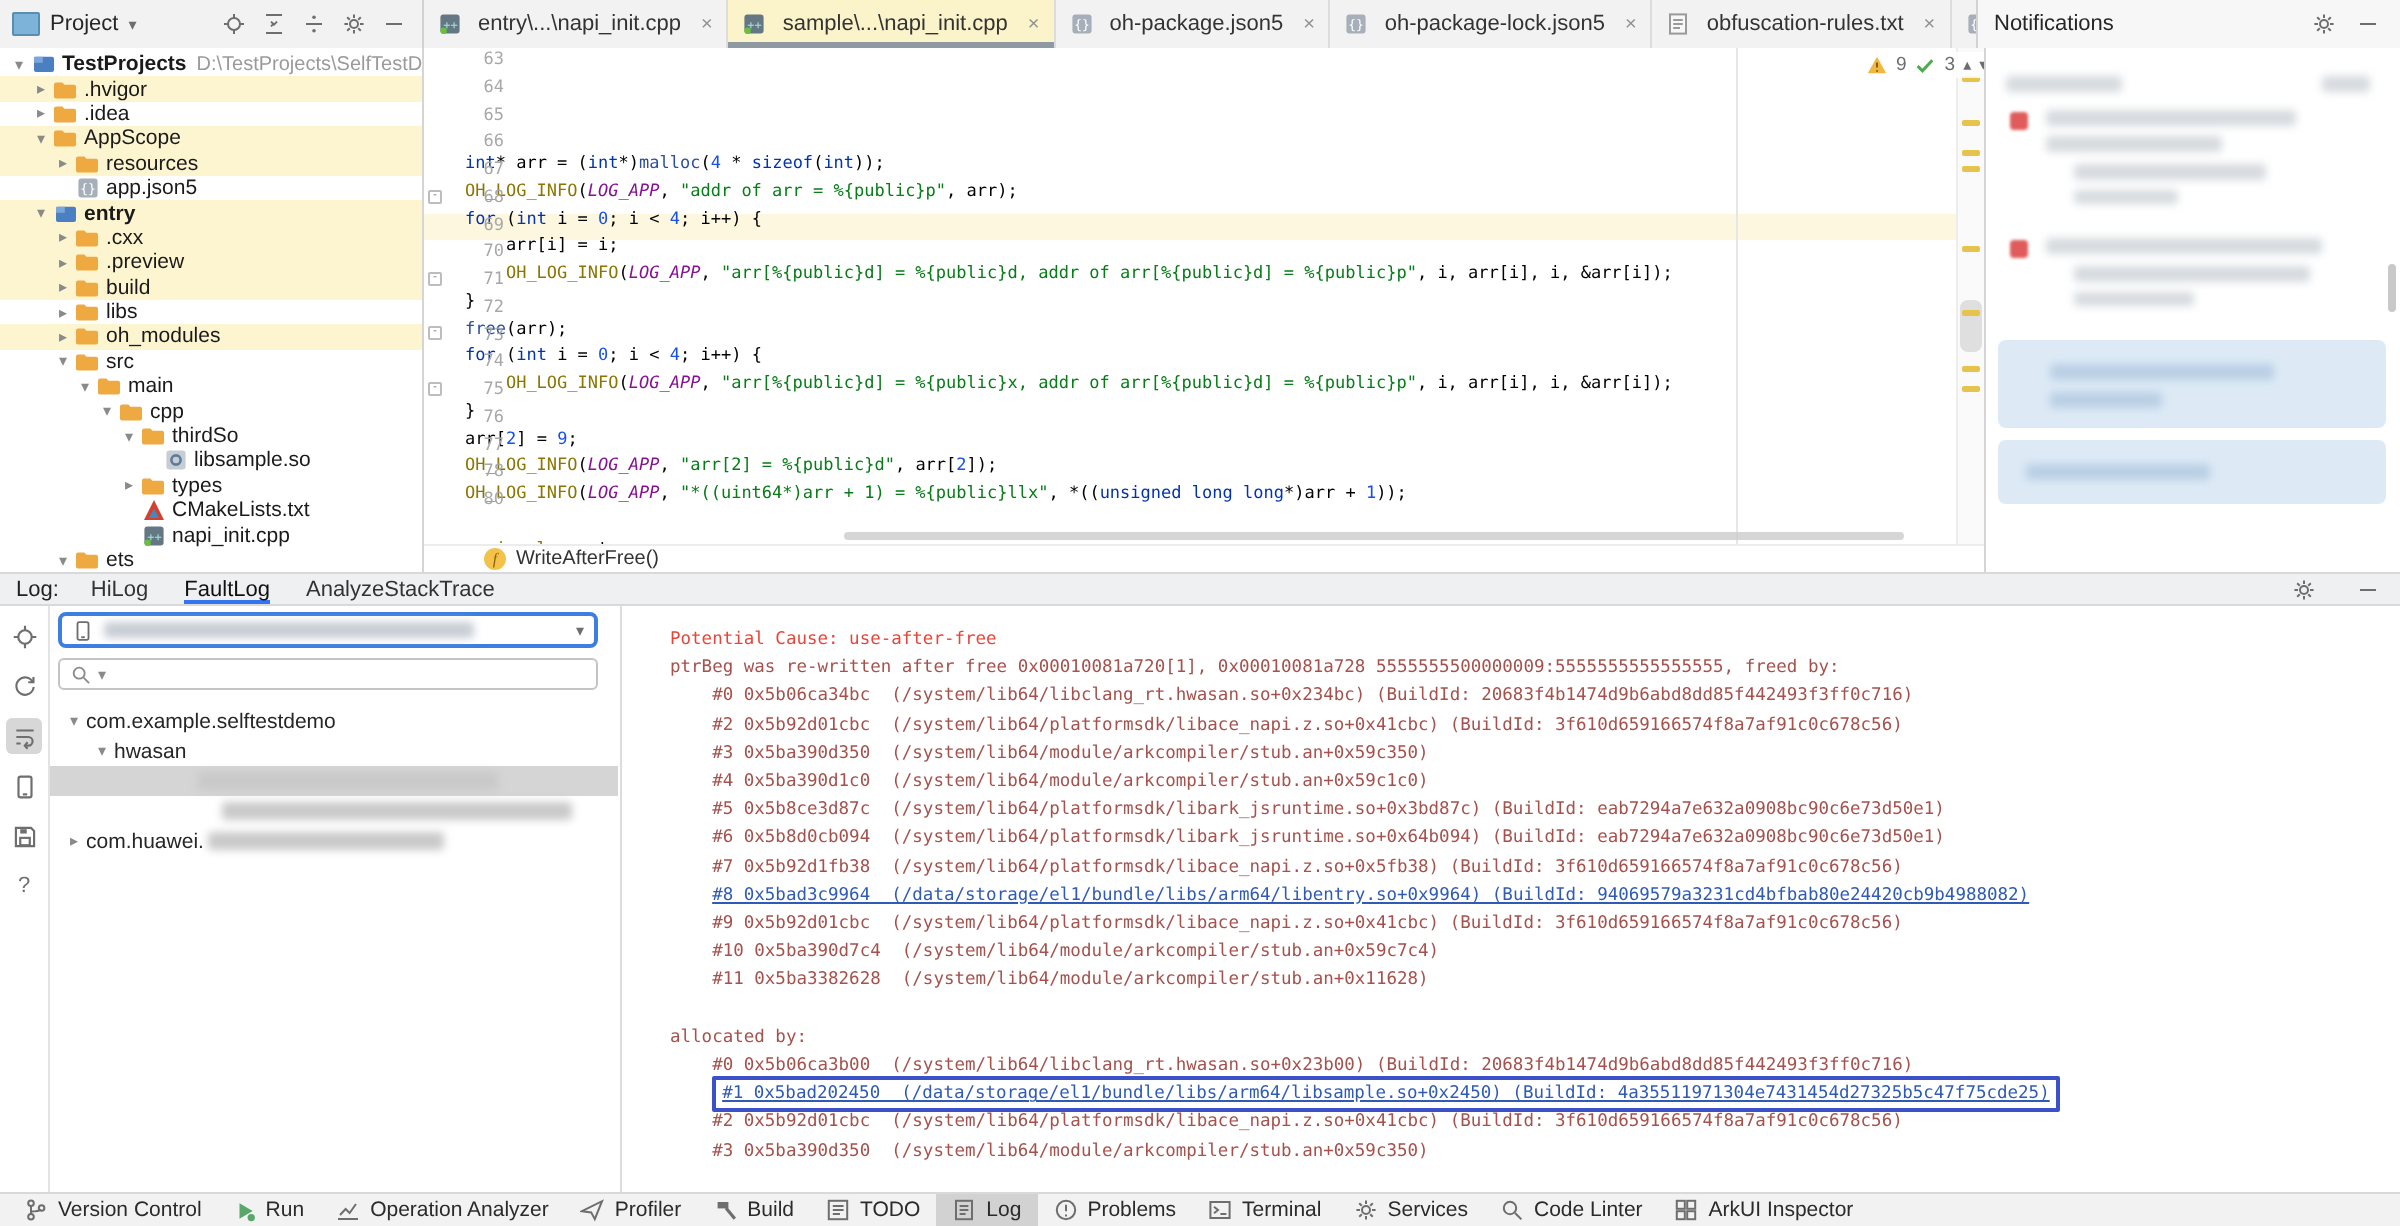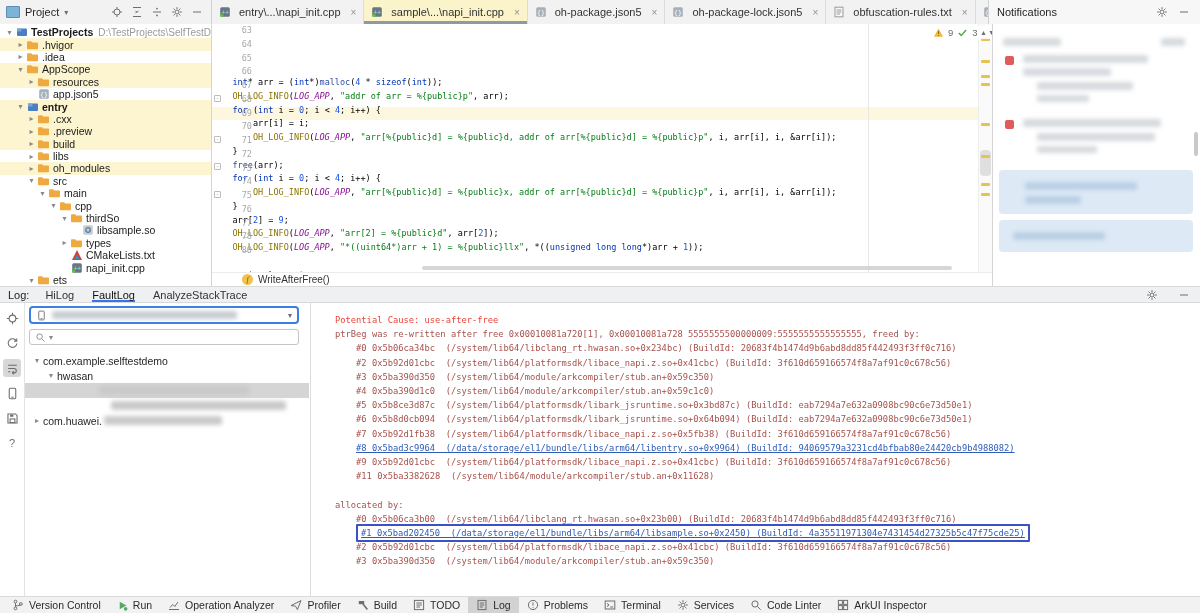--- a/index.html
+++ b/index.html
@@ -596,20 +596,21 @@
         <div class="log-line">ptrBeg was re-written after free 0x00010081a720[1], 0x00010081a728 5555555500000009:5555555555555555, freed by:</div>
         <div class="log-line">    #0 0x5b06ca34bc  (/system/lib64/libclang_rt.hwasan.so+0x234bc) (BuildId: 20683f4b1474d9b6abd8dd85f442493f3ff0c716)</div>
         <div class="log-line">    #2 0x5b92d01cbc  (/system/lib64/platformsdk/libace_napi.z.so+0x41cbc) (BuildId: 3f610d659166574f8a7af91c0c678c56)</div>
         <div class="log-line">    #3 0x5ba390d350  (/system/lib64/module/arkcompiler/stub.an+0x59c350)</div>
         <div class="log-line">    #4 0x5ba390d1c0  (/system/lib64/module/arkcompiler/stub.an+0x59c1c0)</div>
         <div class="log-line">    #5 0x5b8ce3d87c  (/system/lib64/platformsdk/libark_jsruntime.so+0x3bd87c) (BuildId: eab7294a7e632a0908bc90c6e73d50e1)</div>
         <div class="log-line">    #6 0x5b8d0cb094  (/system/lib64/platformsdk/libark_jsruntime.so+0x64b094) (BuildId: eab7294a7e632a0908bc90c6e73d50e1)</div>
         <div class="log-line">    #7 0x5b92d1fb38  (/system/lib64/platformsdk/libace_napi.z.so+0x5fb38) (BuildId: 3f610d659166574f8a7af91c0c678c56)</div>
         <div class="log-line">    <span class="lnk">#8 0x5bad3c9964  (/data/storage/el1/bundle/libs/arm64/libentry.so+0x9964) (BuildId: 94069579a3231cd4bfbab80e24420cb9b4988082)</span></div>
         <div class="log-line">    #9 0x5b92d01cbc  (/system/lib64/platformsdk/libace_napi.z.so+0x41cbc) (BuildId: 3f610d659166574f8a7af91c0c678c56)</div>
+        <div class="log-line">    #10 0x5ba390d7c4  (/system/lib64/module/arkcompiler/stub.an+0x59c7c4)</div>
         <div class="log-line">    #11 0x5ba3382628  (/system/lib64/module/arkcompiler/stub.an+0x11628)</div>
         <div class="log-line">&nbsp;</div>
         <div class="log-line">allocated by:</div>
         <div class="log-line">    #0 0x5b06ca3b00  (/system/lib64/libclang_rt.hwasan.so+0x23b00) (BuildId: 20683f4b1474d9b6abd8dd85f442493f3ff0c716)</div>
         <div class="log-line">    <span class="box"><span class="lnk">#1 0x5bad202450  (/data/storage/el1/bundle/libs/arm64/libsample.so+0x2450) (BuildId: 4a35511971304e7431454d27325b5c47f75cde25)</span></span></div>
         <div class="log-line">    #2 0x5b92d01cbc  (/system/lib64/platformsdk/libace_napi.z.so+0x41cbc) (BuildId: 3f610d659166574f8a7af91c0c678c56)</div>
         <div class="log-line">    #3 0x5ba390d350  (/system/lib64/module/arkcompiler/stub.an+0x59c350)</div>
       </div>
   </div>
 

